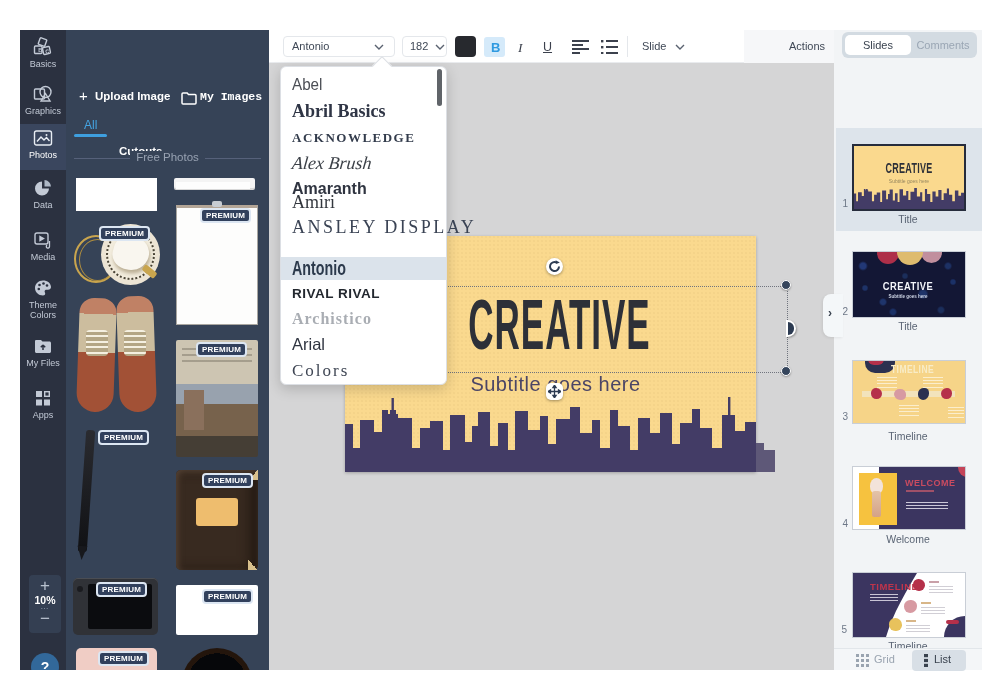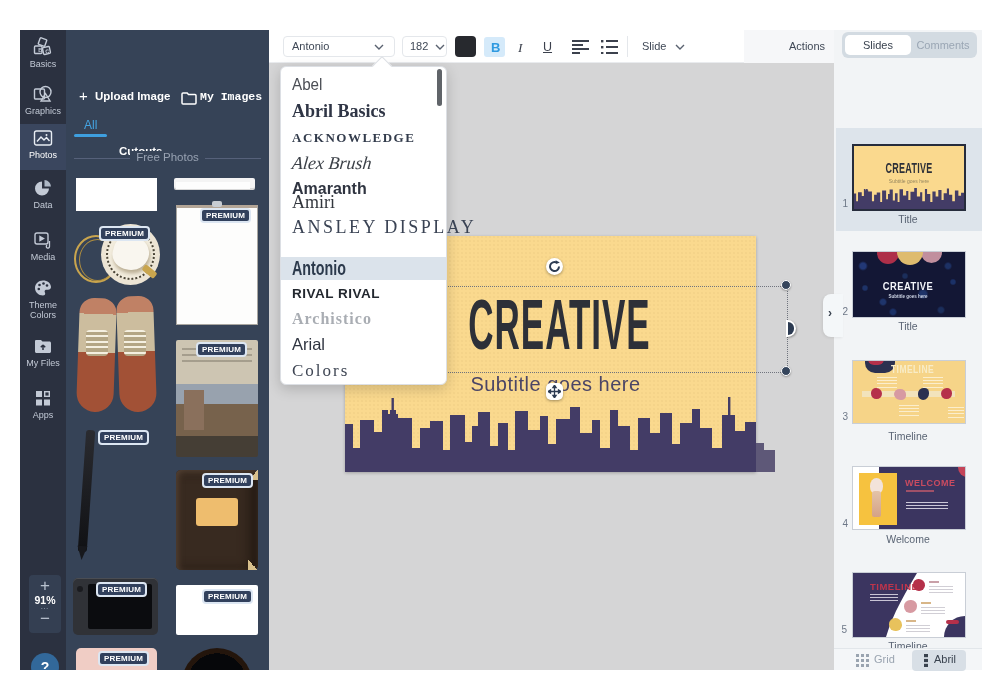--- a/index.html
+++ b/index.html
@@ -92,21 +92,21 @@
       </svg>My Files</div>
     <div class="nav" style="top:356px;height:44px;">
       <svg width="20" height="20" viewBox="0 0 20 20" style="margin-top:2px;">
         <rect x="3" y="3" width="6" height="6" fill="#c3cad6"></rect>
         <rect x="11.7" y="3.7" width="4.6" height="4.6" fill="none" stroke="#c3cad6" stroke-width="1.4"></rect>
         <rect x="3" y="11.5" width="6" height="6" fill="#c3cad6"></rect>
         <rect x="11" y="11.5" width="6" height="6" fill="#c3cad6"></rect>
       </svg>Apps</div>
     <div class="abs" style="left:9px;top:545px;width:32px;height:58px;background:#343f52;border-radius:4px;text-align:center;">
       <div style="color:#b9c2cf;font-size:17px;line-height:16px;margin-top:3px;">+</div>
-      <div style="color:#fff;font-size:10.5px;font-weight:bold;line-height:12px;">91%</div>
+      <div style="color:#fff;font-size:10.5px;font-weight:bold;line-height:12px;">10%</div>
       <div style="color:#8a94a6;font-size:8px;line-height:5px;letter-spacing:1px;">⋯</div>
       <div style="color:#b9c2cf;font-size:17px;line-height:16px;">−</div>
     </div>
     <div class="abs" style="left:11px;top:623px;width:28px;height:28px;border-radius:50%;background:#32689a;color:#fff;text-align:center;font-size:14px;font-weight:bold;line-height:28px;">?</div>
   </div>
   <div id="panel" class="abs">
     <div class="ptxt" style="left:13px;top:57px;font-weight:normal;font-size:15px;">+</div>
     <div class="ptxt" style="left:29px;top:60px;">Upload Image</div>
     <svg width="16" height="14" viewBox="0 0 16 14" style="position:absolute;left:115px;top:61px;">
       <path d="M1 3 L1 12 C1 12.6 1.4 13 2 13 L14 13 C14.6 13 15 12.6 15 12 L15 4.5 C15 3.9 14.6 3.5 14 3.5 L7.5 3.5 L6.2 2 L2 2 C1.4 2 1 2.4 1 3 Z" fill="none" stroke="#fff" stroke-width="1.5"></path>
@@ -320,21 +320,21 @@
       </svg>
       <div class="abs" style="left:40px;top:4px;font-size:11px;color:#9aa4b0;">Grid</div>
       <div class="abs" style="left:78px;top:1px;width:54px;height:21px;background:#d8dfe6;border-radius:4px;"></div>
       <svg width="5" height="13" viewBox="0 0 5 13" style="position:absolute;left:90px;top:5px;">
         <g fill="#39424e">
             <rect x="0" y="0" width="4" height="3.2"></rect>
             <rect x="0" y="4.9" width="4" height="3.2"></rect>
             <rect x="0" y="9.8" width="4" height="3.2"></rect>
           </g>
       </svg>
-      <div class="abs" style="left:100px;top:4px;font-size:11px;color:#39424e;">Abril</div>
+      <div class="abs" style="left:100px;top:4px;font-size:11px;color:#39424e;">List</div>
     </div>
   </div>
   <div class="abs" style="left:823px;top:294px;width:20px;height:43px;background:#f4f7f9;border-radius:8px 0 0 8px;box-shadow:-1px 1px 3px rgba(0,0,0,0.07);z-index:15;"></div>
   <div class="abs" style="left:828px;top:306px;font-size:12px;font-weight:bold;color:#3a4350;z-index:16;">›</div>
   <div id="notch" class="abs"></div>
   <div id="dropdown" class="abs">
     <div class="abs" style="left:0;top:190px;width:165px;height:23px;background:#dbe3eb;"></div>
     <div class="fitem" style="top:9px;font-size:16px;color:#4b4e55;transform:scaleX(0.95);transform-origin:left;">Abel</div>
     <div class="fitem" style="top:34px;font-size:18px;font-family:'Liberation Serif',serif;font-weight:bold;color:#2f3545;">Abril Basics</div>
     <div class="fitem" style="top:63px;font-size:13px;font-family:'Liberation Serif',serif;font-weight:bold;letter-spacing:1.5px;color:#333c4c;">ACKNOWLEDGE</div>

